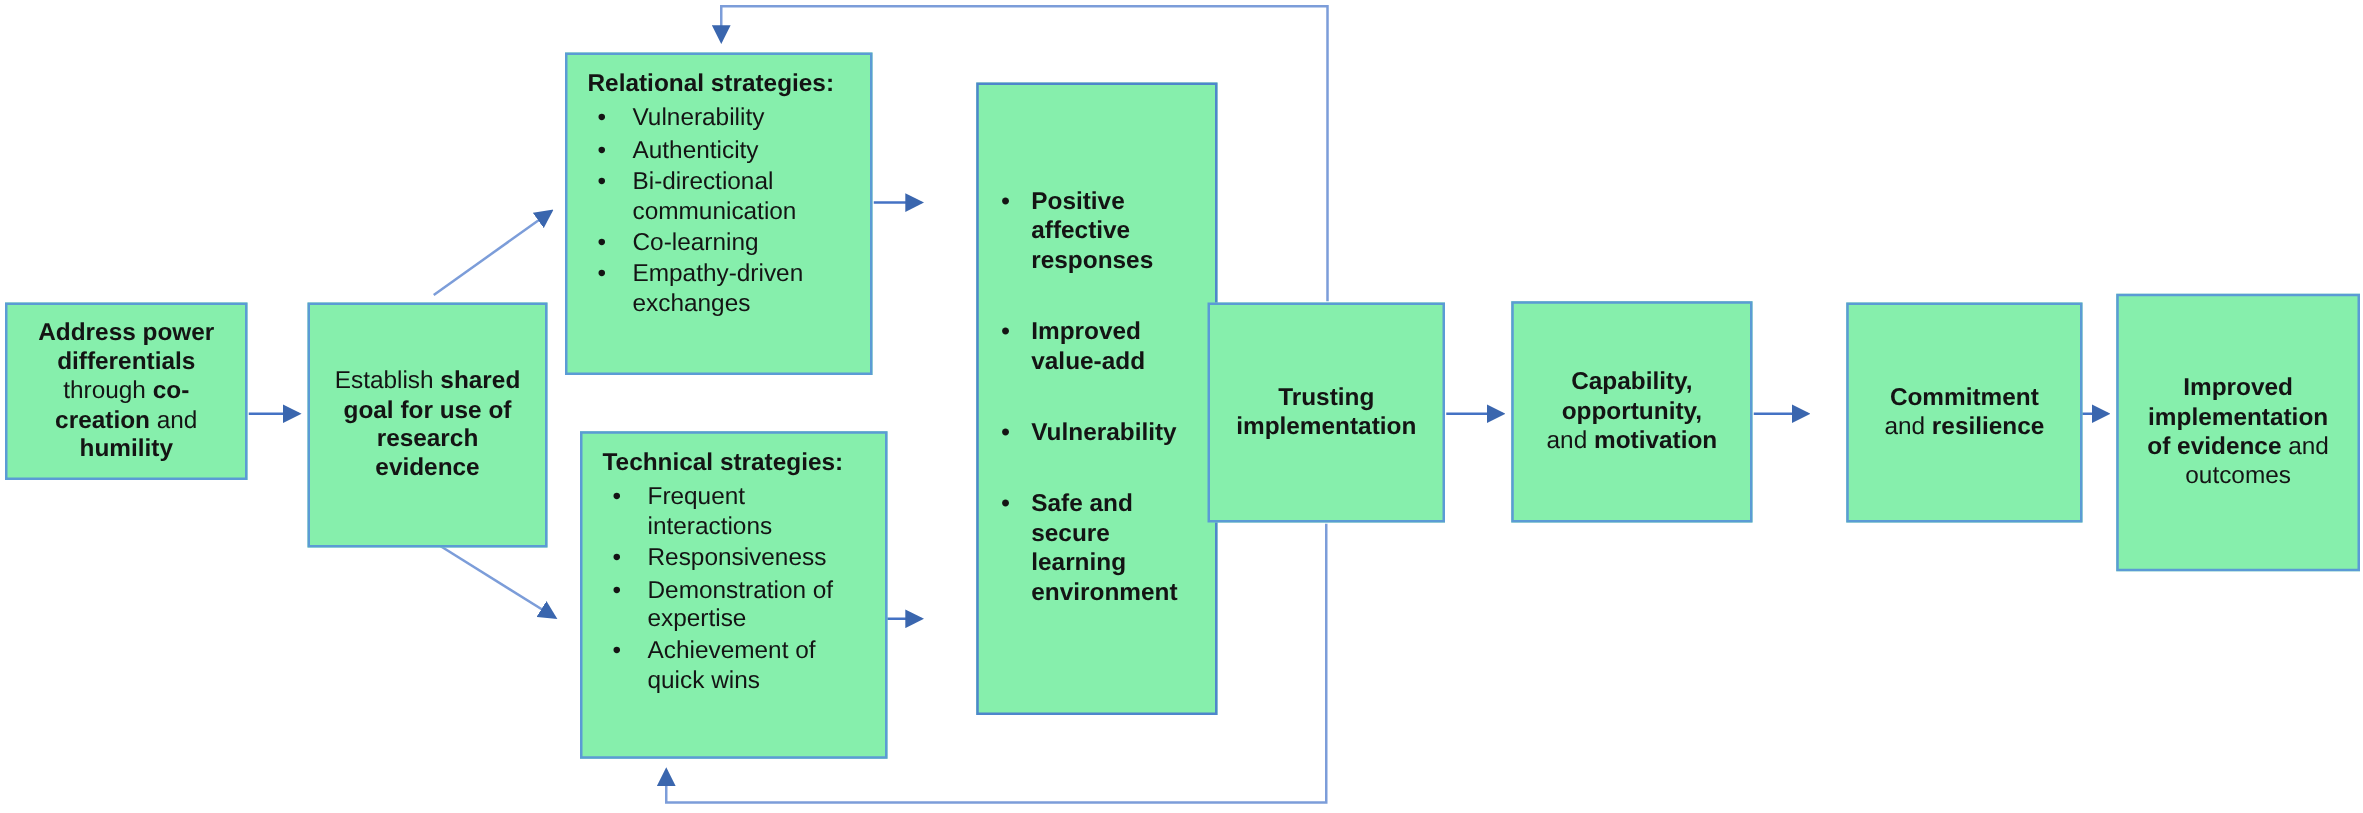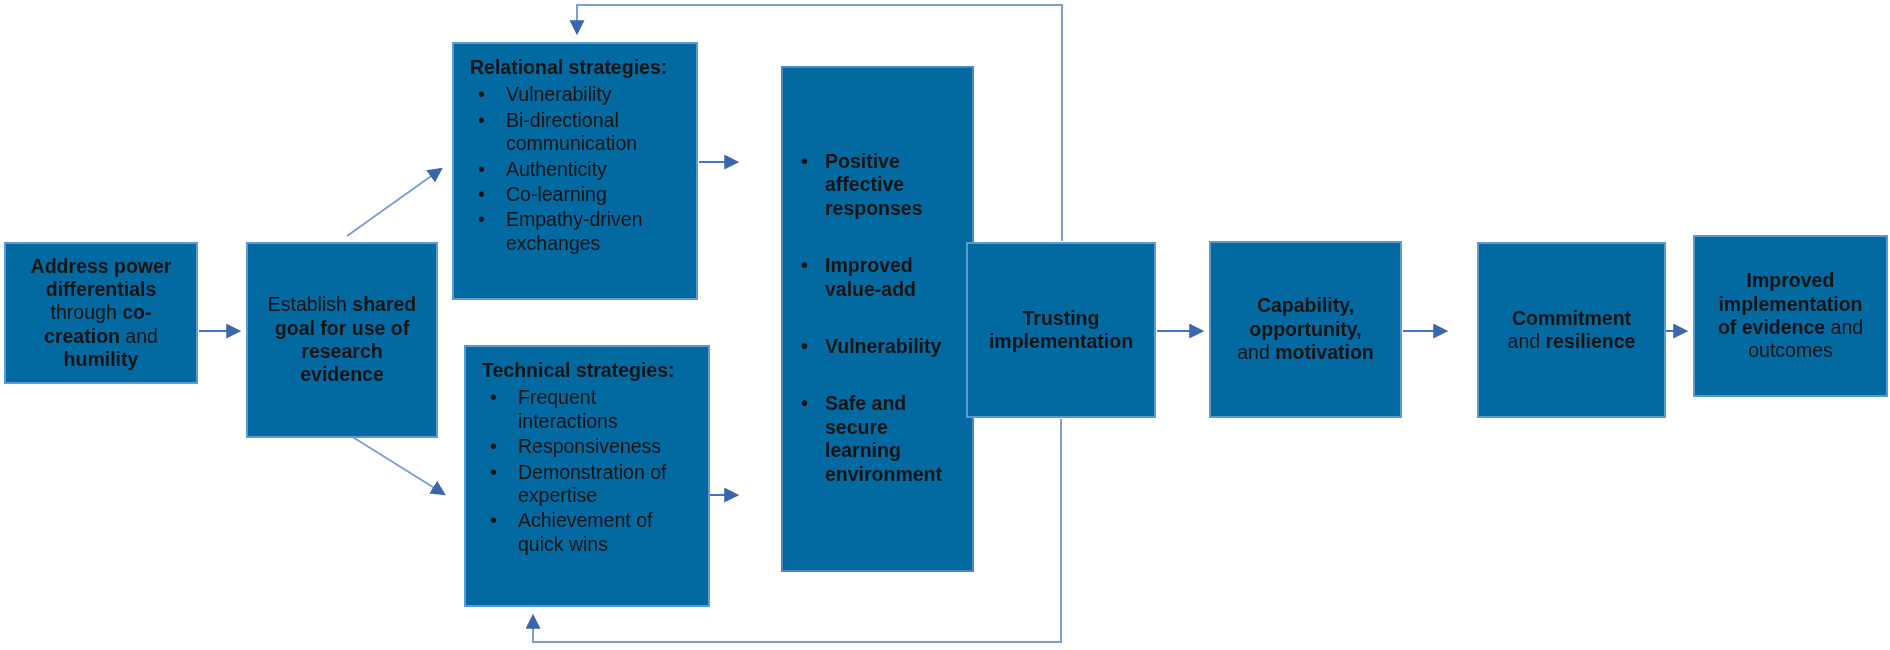--- a/index.html
+++ b/index.html
@@ -1,21 +1,21 @@
 <!DOCTYPE html>
 <html><head>
 <meta charset="utf-8">
 <style>
   html,body{margin:0;padding:0;background:#ffffff;}
   #canvas{
     position:relative;width:1890px;height:650px;background:#ffffff;overflow:hidden;
     font-family:"Liberation Sans",sans-serif;color:#141414;font-size:19.5px;line-height:1.2;
   }
   .box{
-    position:absolute;box-sizing:border-box;background:#0369a1;
+    position:absolute;box-sizing:border-box;background:#86efac;
     border:2px solid #5B9BD5;
   }
   .center{display:flex;align-items:center;justify-content:center;text-align:center;}
   .rich{margin:0;}
   .rich .b{font-weight:700;}
   .hdr{margin:0 0 3px 0;font-weight:700;}
   .listbox{padding:12px 10px 10px 16px;}
   ul.blt{margin:4px 0 0 0;padding:0;list-style:none;}
   ul.blt li{position:relative;padding-left:36px;margin-bottom:2px;}
   ul.blt li::before{content:"\2022";position:absolute;left:8px;}
@@ -55,22 +55,22 @@
   </div>
 
   <div class="box center" id="box2" style="left:246px;top:242px;width:192px;height:196px;padding:6px 14px;">
     <p class="rich"><span>Establish </span><span class="b">shared goal for use of research evidence</span></p>
   </div>
 
   <div class="box listbox" id="box3" style="left:452px;top:42px;width:246px;height:258px;">
     <p class="hdr">Relational strategies:</p>
     <ul class="blt">
         <li>Vulnerability</li>
+        <li>Authenticity</li>
         <li>Bi-directional communication</li>
-        <li>Authenticity</li>
         <li>Co-learning</li>
         <li>Empathy-driven exchanges</li>
       </ul>
   </div>
 
   <div class="box listbox" id="box4" style="left:452px;top:345px;width:246px;height:262px;margin-left:12px;">
     <p class="hdr">Technical strategies:</p>
     <ul class="blt">
         <li>Frequent interactions</li>
         <li>Responsiveness</li>
@@ -93,17 +93,17 @@
   </div>
 
   <div class="box center" id="box7" style="left:1209px;top:241px;width:193px;height:177px;padding:6px 22px;">
     <p class="rich"><span class="b">Capability, opportunity,</span><span> and </span><span class="b">motivation</span></p>
   </div>
 
   <div class="box center" id="box8" style="left:1453px;top:242px;width:189px;height:176px;padding:6px 24px;margin-left:24px;">
     <p class="rich"><span class="b">Commitment</span><span> and </span><span class="b">resilience</span></p>
   </div>
 
-  <div class="box center" id="box9" style="left:1693px;top:235px;width:195px;height:162px;padding:6px 12px;">
+  <div class="box center" id="box9" style="left:1693px;top:235px;width:195px;height:222px;padding:6px 12px;">
     <p class="rich"><span class="b">Improved implementation of evidence</span><span> and outcomes</span></p>
   </div>
 
 </div>
 
 </body></html>

